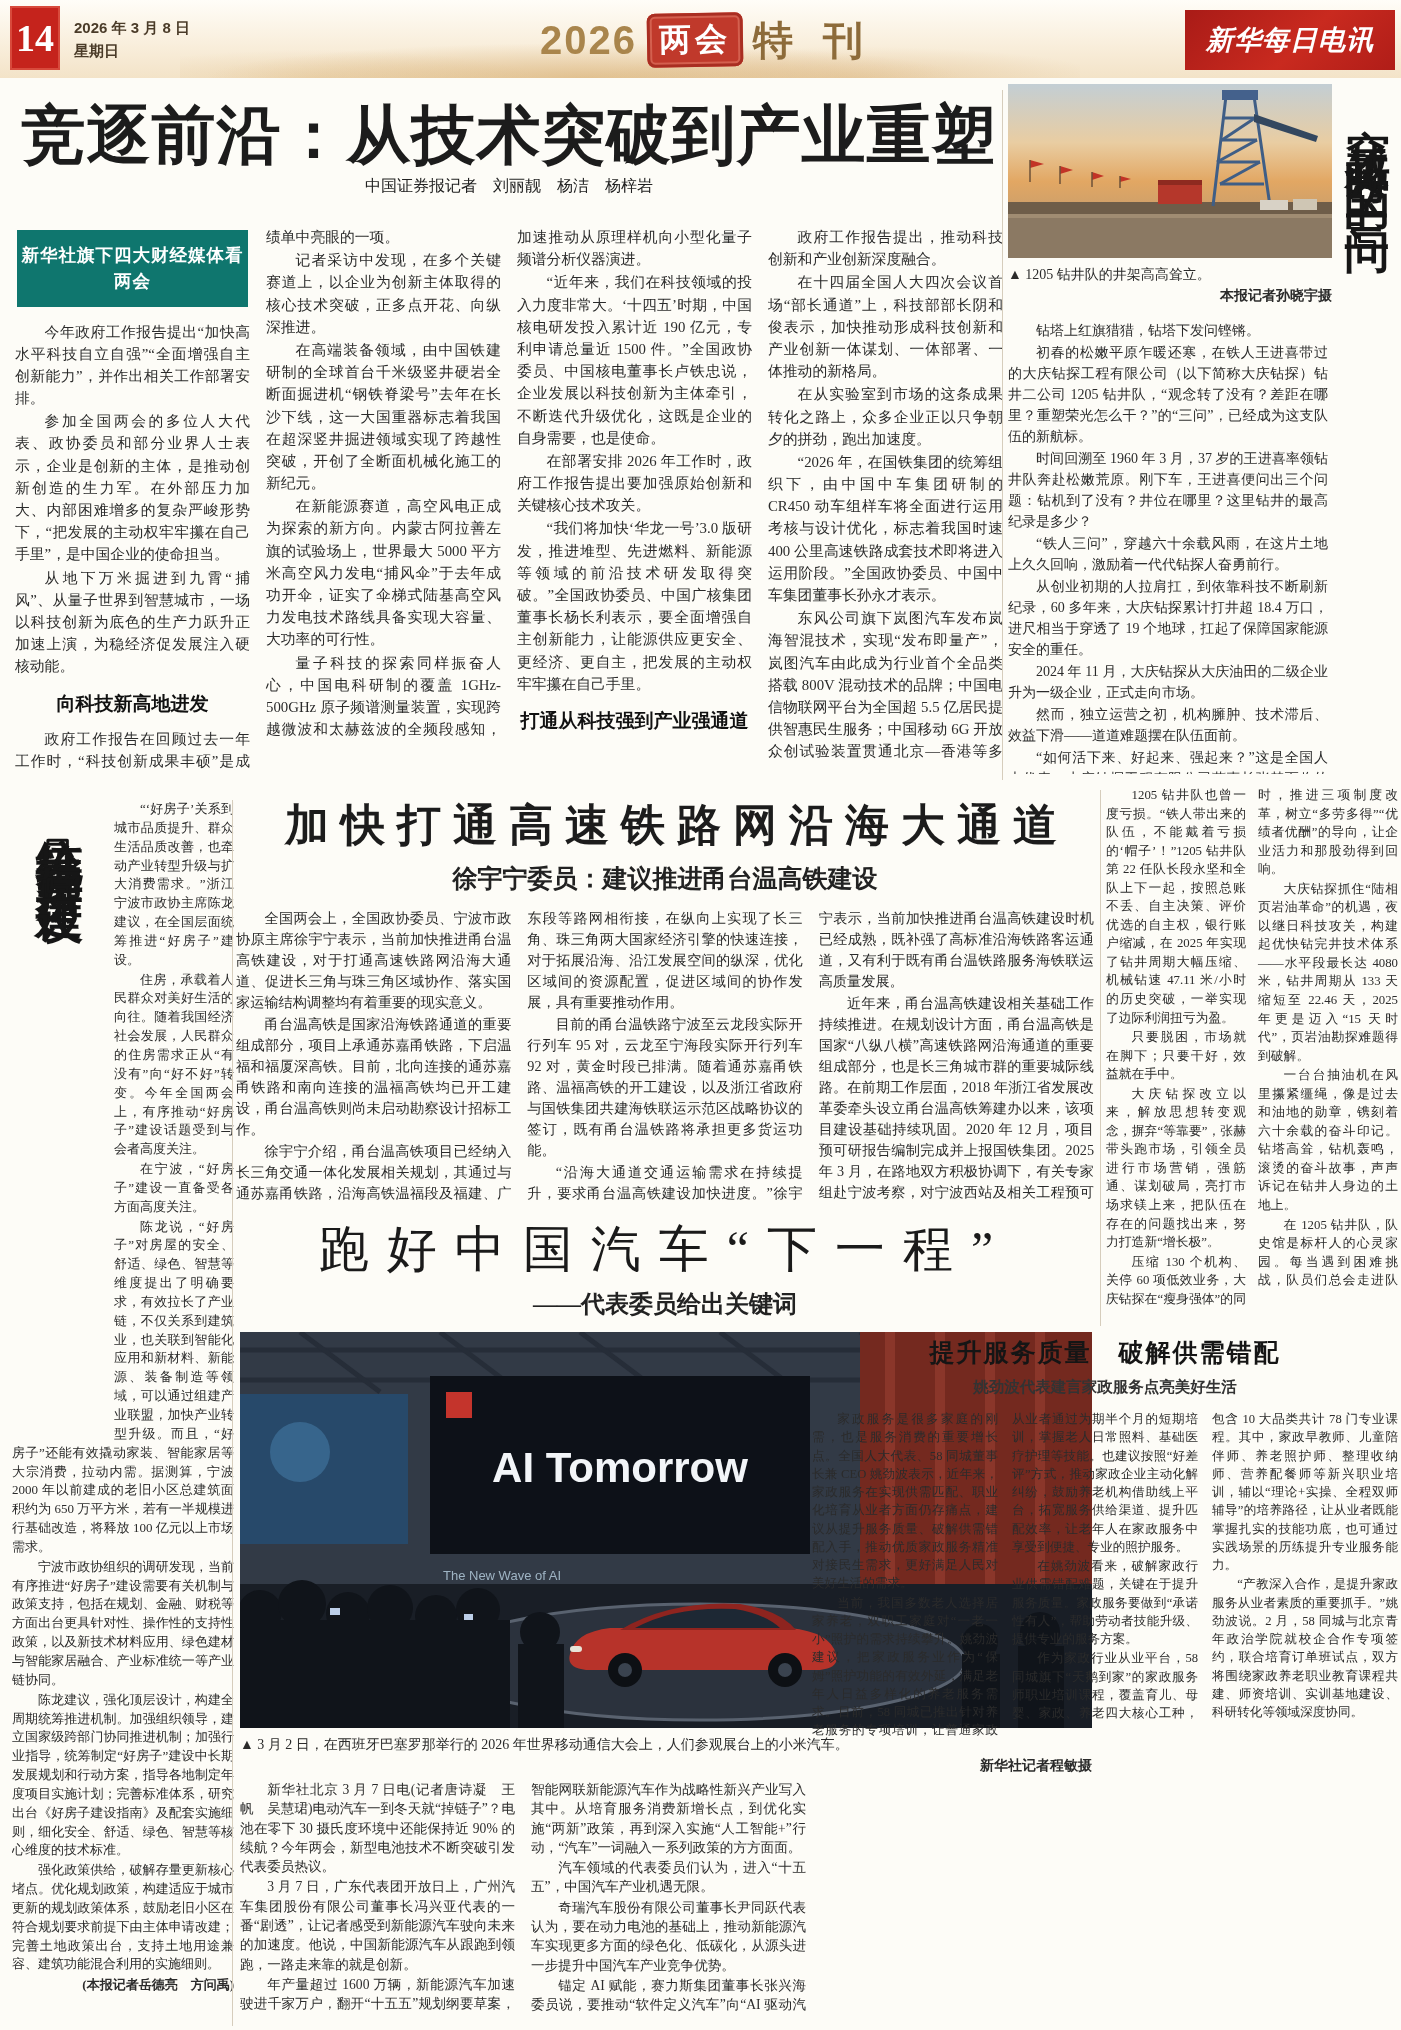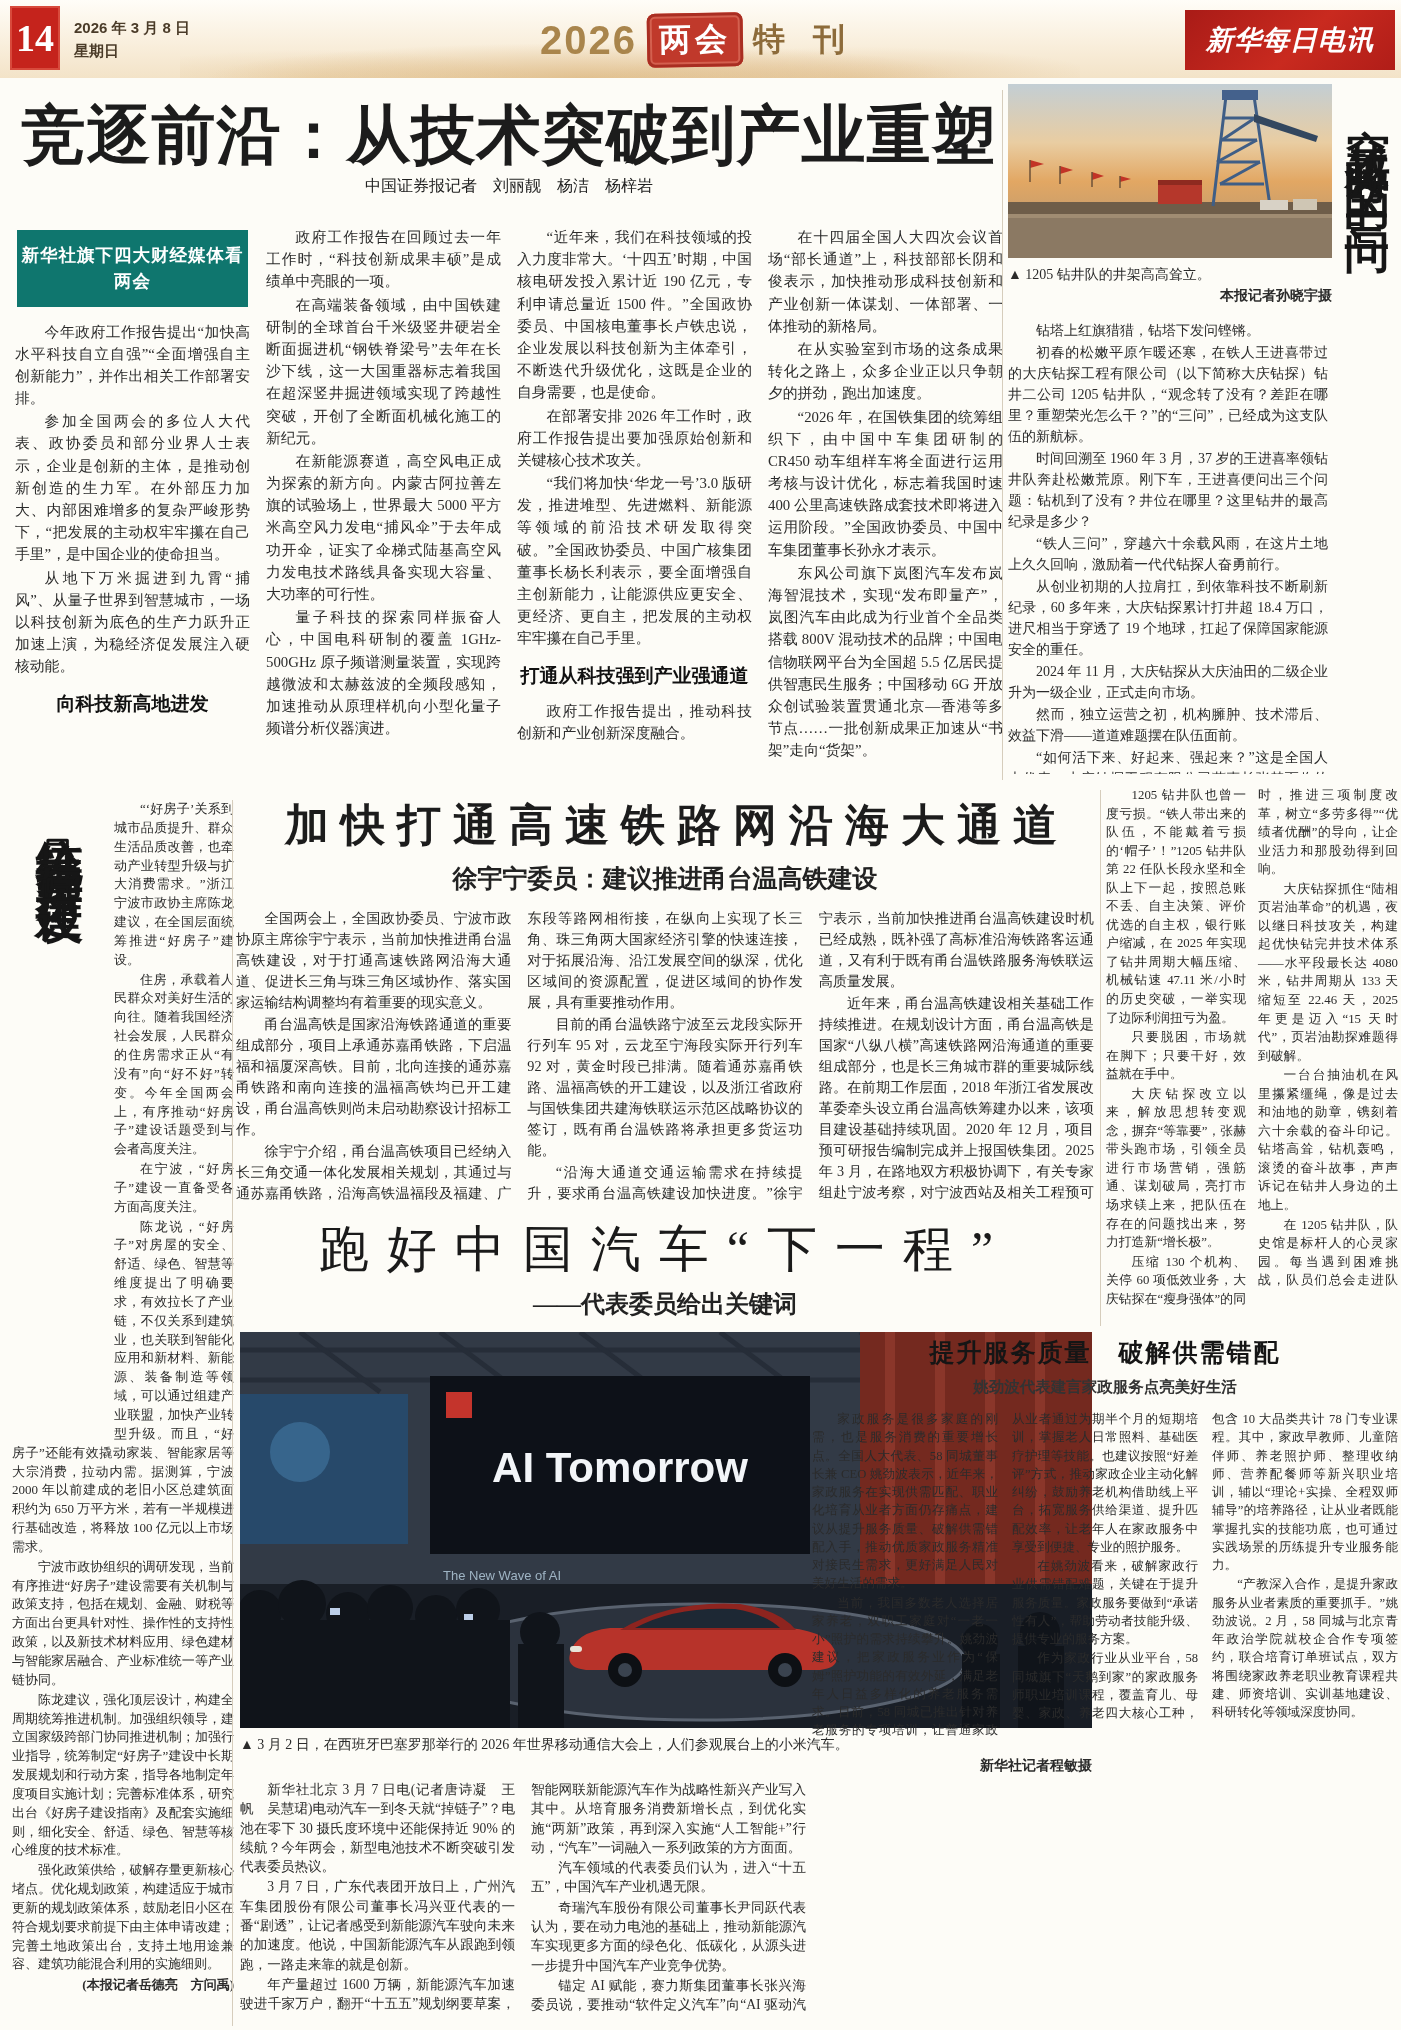--- a/index.html
+++ b/index.html
@@ -16,21 +16,21 @@
   .pagenum{position:absolute;left:10px;top:6px;width:50px;height:64px;background:#c5231c;
     color:#fff;font-weight:bold;font-size:38px;display:flex;align-items:center;justify-content:center;
     box-shadow:inset 0 0 0 2px #d84a3c;}
   .dateblock{position:absolute;left:74px;top:16px;font-family:"Liberation Sans",sans-serif;
     font-size:15px;font-weight:bold;color:#4a3b28;line-height:1.55;}
   .banner{position:absolute;left:540px;top:10px;width:340px;height:60px;display:flex;align-items:center;gap:10px;}
   .banner .year{font-family:"Liberation Sans",sans-serif;font-weight:bold;font-size:40px;color:#a9854c;letter-spacing:2px;}
   .banner .seal{width:96px;height:54px;background:#c0392b;border-radius:8px;box-shadow:inset 0 0 0 3px #a92e22, inset 0 0 0 5px #d4604f;
     color:#fff;font-weight:bold;font-size:32px;display:flex;align-items:center;justify-content:center;
     font-family:"Liberation Serif",serif;transform:rotate(-1deg);letter-spacing:4px;}
-  .banner .suffix{font-weight:bold;font-size:32px;color:#8d6b3a;letter-spacing:10px;}
+  .banner .suffix{font-weight:bold;font-size:40px;color:#8d6b3a;letter-spacing:10px;}
   .masthead{position:absolute;right:6px;top:10px;width:210px;height:60px;
     background:linear-gradient(135deg,#a91b17 0%,#c92a1f 55%,#b01d18 100%);
     color:#fff;display:flex;align-items:center;justify-content:center;
     font-size:27px;font-weight:bold;letter-spacing:1px;font-style:italic;}
   
   .fl{margin:0;}
   .fl-p{text-indent:2em;text-align:justify;margin:0 0 1px 0;}
   .fl-h{text-align:center;font-weight:bold;font-size:19px;margin:12px 0 10px;color:#111;}
   .fl-label{background:#0f766e;color:#fff;text-align:center;font-family:"Liberation Sans",sans-serif;
     font-weight:bold;font-size:17.5px;padding:12px 4px;margin:4px 2px 14px;letter-spacing:1px;}
@@ -105,20 +105,21 @@
 
   <div class="main-headline">竞逐前沿：从技术突破到产业重塑</div>
   <div class="main-byline">中国证券报记者　刘丽靓　杨洁　杨梓岩</div>
   <div class="main-flow">
       <p class="fl fl-label">新华社旗下四大财经媒体看两会</p>
       <p class="fl fl-p">今年政府工作报告提出“加快高水平科技自立自强”“全面增强自主创新能力”，并作出相关工作部署安排。</p>
       <p class="fl fl-p">参加全国两会的多位人大代表、政协委员和部分业界人士表示，企业是创新的主体，是推动创新创造的生力军。在外部压力加大、内部困难增多的复杂严峻形势下，“把发展的主动权牢牢攥在自己手里”，是中国企业的使命担当。</p>
       <p class="fl fl-p">从地下万米掘进到九霄“捕风”、从量子世界到智慧城市，一场以科技创新为底色的生产力跃升正加速上演，为稳经济促发展注入硬核动能。</p>
       <h3 class="fl fl-h">向科技新高地进发</h3>
       <p class="fl fl-p">政府工作报告在回顾过去一年工作时，“科技创新成果丰硕”是成绩单中亮眼的一项。</p>
+      <p class="fl fl-p">记者采访中发现，在多个关键赛道上，以企业为创新主体取得的核心技术突破，正多点开花、向纵深推进。</p>
       <p class="fl fl-p">在高端装备领域，由中国铁建研制的全球首台千米级竖井硬岩全断面掘进机“钢铁脊梁号”去年在长沙下线，这一大国重器标志着我国在超深竖井掘进领域实现了跨越性突破，开创了全断面机械化施工的新纪元。</p>
       <p class="fl fl-p">在新能源赛道，高空风电正成为探索的新方向。内蒙古阿拉善左旗的试验场上，世界最大 5000 平方米高空风力发电“捕风伞”于去年成功开伞，证实了伞梯式陆基高空风力发电技术路线具备实现大容量、大功率的可行性。</p>
       <p class="fl fl-p">量子科技的探索同样振奋人心，中国电科研制的覆盖 1GHz-500GHz 原子频谱测量装置，实现跨越微波和太赫兹波的全频段感知，加速推动从原理样机向小型化量子频谱分析仪器演进。</p>
       <p class="fl fl-p">“近年来，我们在科技领域的投入力度非常大。‘十四五’时期，中国核电研发投入累计近 190 亿元，专利申请总量近 1500 件。”全国政协委员、中国核电董事长卢铁忠说，企业发展以科技创新为主体牵引，不断迭代升级优化，这既是企业的自身需要，也是使命。</p>
       <p class="fl fl-p">在部署安排 2026 年工作时，政府工作报告提出要加强原始创新和关键核心技术攻关。</p>
       <p class="fl fl-p">“我们将加快‘华龙一号’3.0 版研发，推进堆型、先进燃料、新能源等领域的前沿技术研发取得突破。”全国政协委员、中国广核集团董事长杨长利表示，要全面增强自主创新能力，让能源供应更安全、更经济、更自主，把发展的主动权牢牢攥在自己手里。</p>
       <h3 class="fl fl-h">打通从科技强到产业强通道</h3>
       <p class="fl fl-p">政府工作报告提出，推动科技创新和产业创新深度融合。</p>
       <p class="fl fl-p">在十四届全国人大四次会议首场“部长通道”上，科技部部长阴和俊表示，加快推动形成科技创新和产业创新一体谋划、一体部署、一体推动的新格局。</p>
       <p class="fl fl-p">在从实验室到市场的这条成果转化之路上，众多企业正以只争朝夕的拼劲，跑出加速度。</p>

